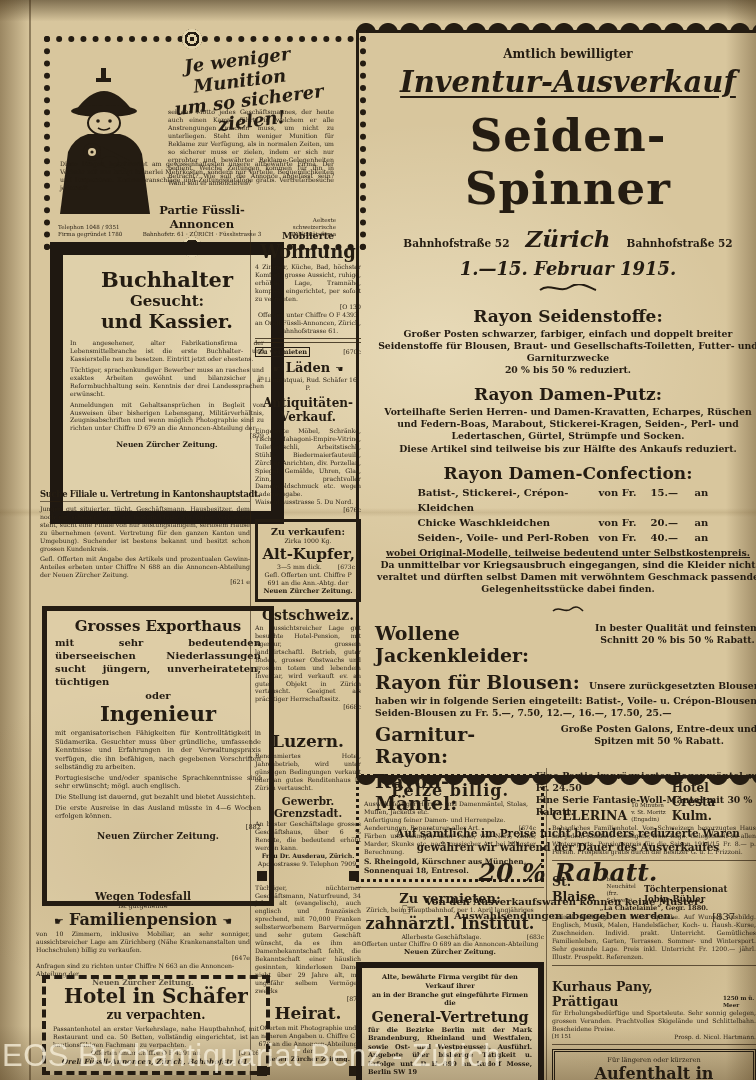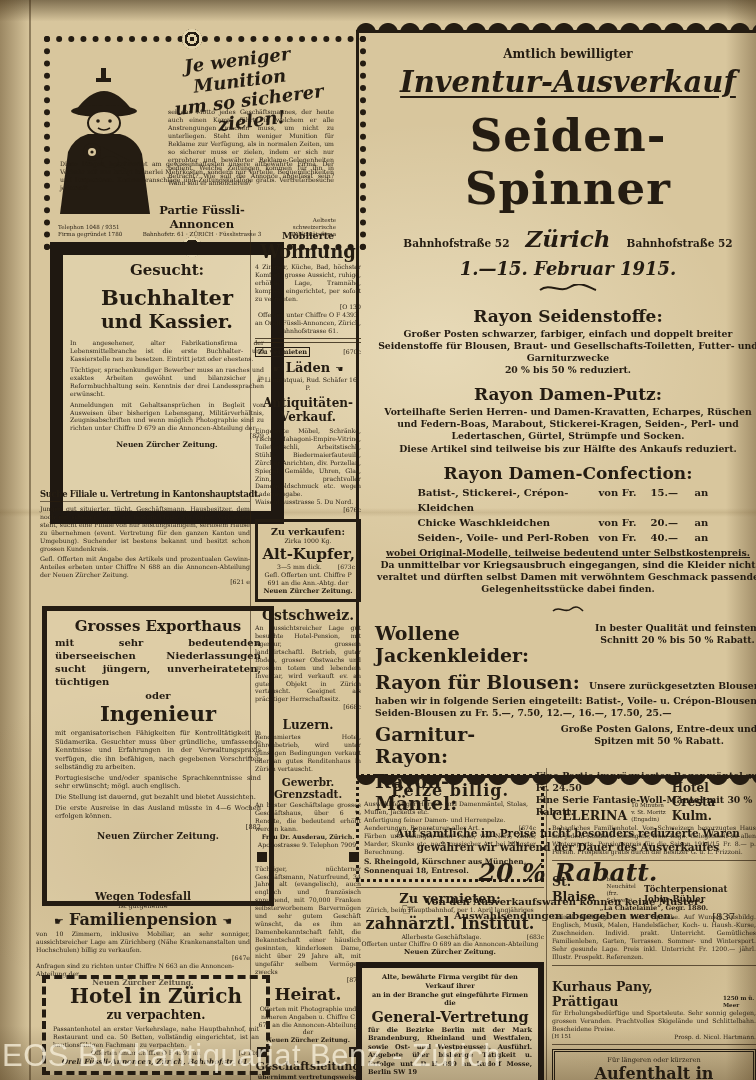--- a/index.html
+++ b/index.html
@@ -194,22 +194,22 @@
     <div class="c b" style="font-size:10.5px;margin-top:8px;line-height:1.35;">Auf sämtliche im Preise nicht besonders reduzierte Waren gewähren wir während der Dauer des Ausverkaufes</div>
     <div class="c b i" style="font-size:25px;margin-top:4px;">20 % Rabatt.</div>
     <div class="flexrow" style="margin-top:8px;align-items:center;">
       <span style="font-size:17px;">☞</span>
       <span class="b c" style="font-size:10px;width:280px;line-height:1.4;">Von den Ausverkaufswaren können keine Muster-Auswahlsendungen abgegeben werden.</span>
       <span class="t7" style="align-self:flex-end;">[837</span>
     </div>
   </div>
 
   <div class="abs buch c">
+    <div class="frak" style="font-size:21px;margin-top:6px;">Buchhalter</div>
     <div class="frak" style="font-size:15px;">Gesucht:</div>
-    <div class="frak" style="font-size:21px;margin-top:6px;">Buchhalter</div>
     <div class="frak" style="font-size:19px;margin-bottom:7px;">und Kassier.</div>
     <p class="t6 j" style="margin:0 0 3px;">In angesehener, alter Fabrikationsfirma der Lebensmittelbranche ist die erste Buchhalter- und Kassierstelle neu zu besetzen. Eintritt jetzt oder ehestens.</p>
     <p class="t6 j" style="margin:0 0 3px;">Tüchtiger, sprachenkundiger Bewerber muss an rasches und exaktes Arbeiten gewöhnt und bilanzsicher in Reformbuchhaltung sein. Kenntnis der drei Landessprachen erwünscht.</p>
     <p class="t6 j" style="margin:0;">Anmeldungen mit Gehaltsansprüchen in Begleit von Ausweisen über bisherigen Lebensgang, Militärverhältnis, Zeugnisabschriften und wenn möglich Photographie sind zu richten unter Chiffre D 679 an die Annoncen-Abteilung der</p>
     <div class="t6 r">[879</div>
     <div class="b" style="font-size:7.5px;">Neuen Zürcher Zeitung.</div>
   </div>
 
   <div class="abs fili">
     <div class="b c" style="font-size:8.4px;white-space:nowrap;letter-spacing:-0.3px;border-bottom:1px solid rgba(45,32,15,0.6);padding-bottom:2px;">Suche Filiale u. Vertretung in Kantonshauptstadt.</div>
@@ -237,21 +237,21 @@
     <div class="c"><span style="font-size:11px;">☛</span>
       <span class="frak" style="font-size:16px;">Familienpension</span>
       <span style="font-size:11px;">☚</span></div>
     <p class="t6 j" style="margin:1px 0 0;">von 10 Zimmern, inklusive Mobiliar, an sehr sonniger, aussichtsreicher Lage am Zürichberg (Nähe Krankenanstalten und Hochschulen) billig zu verkaufen.</p>
     <div class="t6 r">[647e</div>
     <p class="t6" style="margin:0;">Anfragen sind zu richten unter Chiffre N 663 an die Annoncen-Abteilung der</p>
     <div class="b c" style="font-size:7.5px;">Neuen Zürcher Zeitung.</div>
   </div>
 
   <div class="abs hotz c">
-    <div class="frak" style="font-size:20px;">Hotel in Zürich</div>
+    <div class="frak" style="font-size:20px;">Hotel in Schäfer</div>
     <div class="frak" style="font-size:12px;margin-bottom:3px;">zu verpachten.</div>
     <p class="t6 j" style="margin:0;">Passantenhotel an erster Verkehrslage, nahe Hauptbahnhof, mit Restaurant und ca. 50 Betten, vollständig eingerichtet, ist an kautionsfähigen Fachmann zu verpachten.</p>
     <div class="t6"><span>Offerten unter Chiffre O F 4391 an</span>
       <span class="refr">[O 126</span></div>
     <div class="b" style="font-size:7.2px;font-style:italic;">Orell Füssli-Annoncen, Zürich, Bahnhofstr. 61.</div>
   </div>
 
   <div class="abs midcol">
     <div class="c frak" style="font-size:9.5px;">Möblierte</div>
     <div class="c frak" style="font-size:18px;">Wohnung</div>
@@ -280,21 +280,21 @@
       <div class="t6"><span>3—5 mm dick.</span>
         <span class="refr">[673c</span></div>
       <div class="t6">Gefl. Offerten unt. Chiffre P 691 an die Ann.-Abtg. der</div>
       <div class="b" style="font-size:6.6px;">Neuen Zürcher Zeitung.</div>
     </div>
 
     <div class="c frak" style="font-size:14px;">Ostschweiz.</div>
     <p class="t6 j" style="margin:1px 0 0;">An aussichtsreicher Lage gut besuchte Hotel-Pension, mit Agentur, grossem landwirtschaftl. Betrieb, guter Boden, grosser Obstwachs und grossem totem und lebendem Inventar, wird verkauft ev. an gutes Objekt in Zürich vertauscht. Geeignet als prächtiger Herrschaftssitz.</p>
     <div class="t6 r">[668c</div>
 
-    <div class="c frak" style="font-size:12px;margin-top:7px;">Luzern.</div>
+    <div class="c frak" style="font-size:17px;margin-top:20px;">Luzern.</div>
     <p class="t6 j" style="margin:1px 0 3px;">Renommiertes Hotel, Jahresbetrieb, wird unter günstigen Bedingungen verkauft oder an gutes Renditenhaus in Zürich vertauscht.</p>
 
     <div class="c frak" style="font-size:10.5px;">Gewerbr. Grenzstadt.</div>
     <p class="t6 j" style="margin:1px 0 0;">An bester Geschäftslage grosses Geschäftshaus, über 6 % Rendite, die bedeutend erhöht werden kann.</p>
     <div class="t6 c b">Frau Dr. Ausderau, Zürich.</div>
     <div class="t6 c">Apollostrasse 9. Telephon 7909.</div>
 
     <div class="orn-row">
       <div class="sq"></div>
       <div class="sq"></div>

